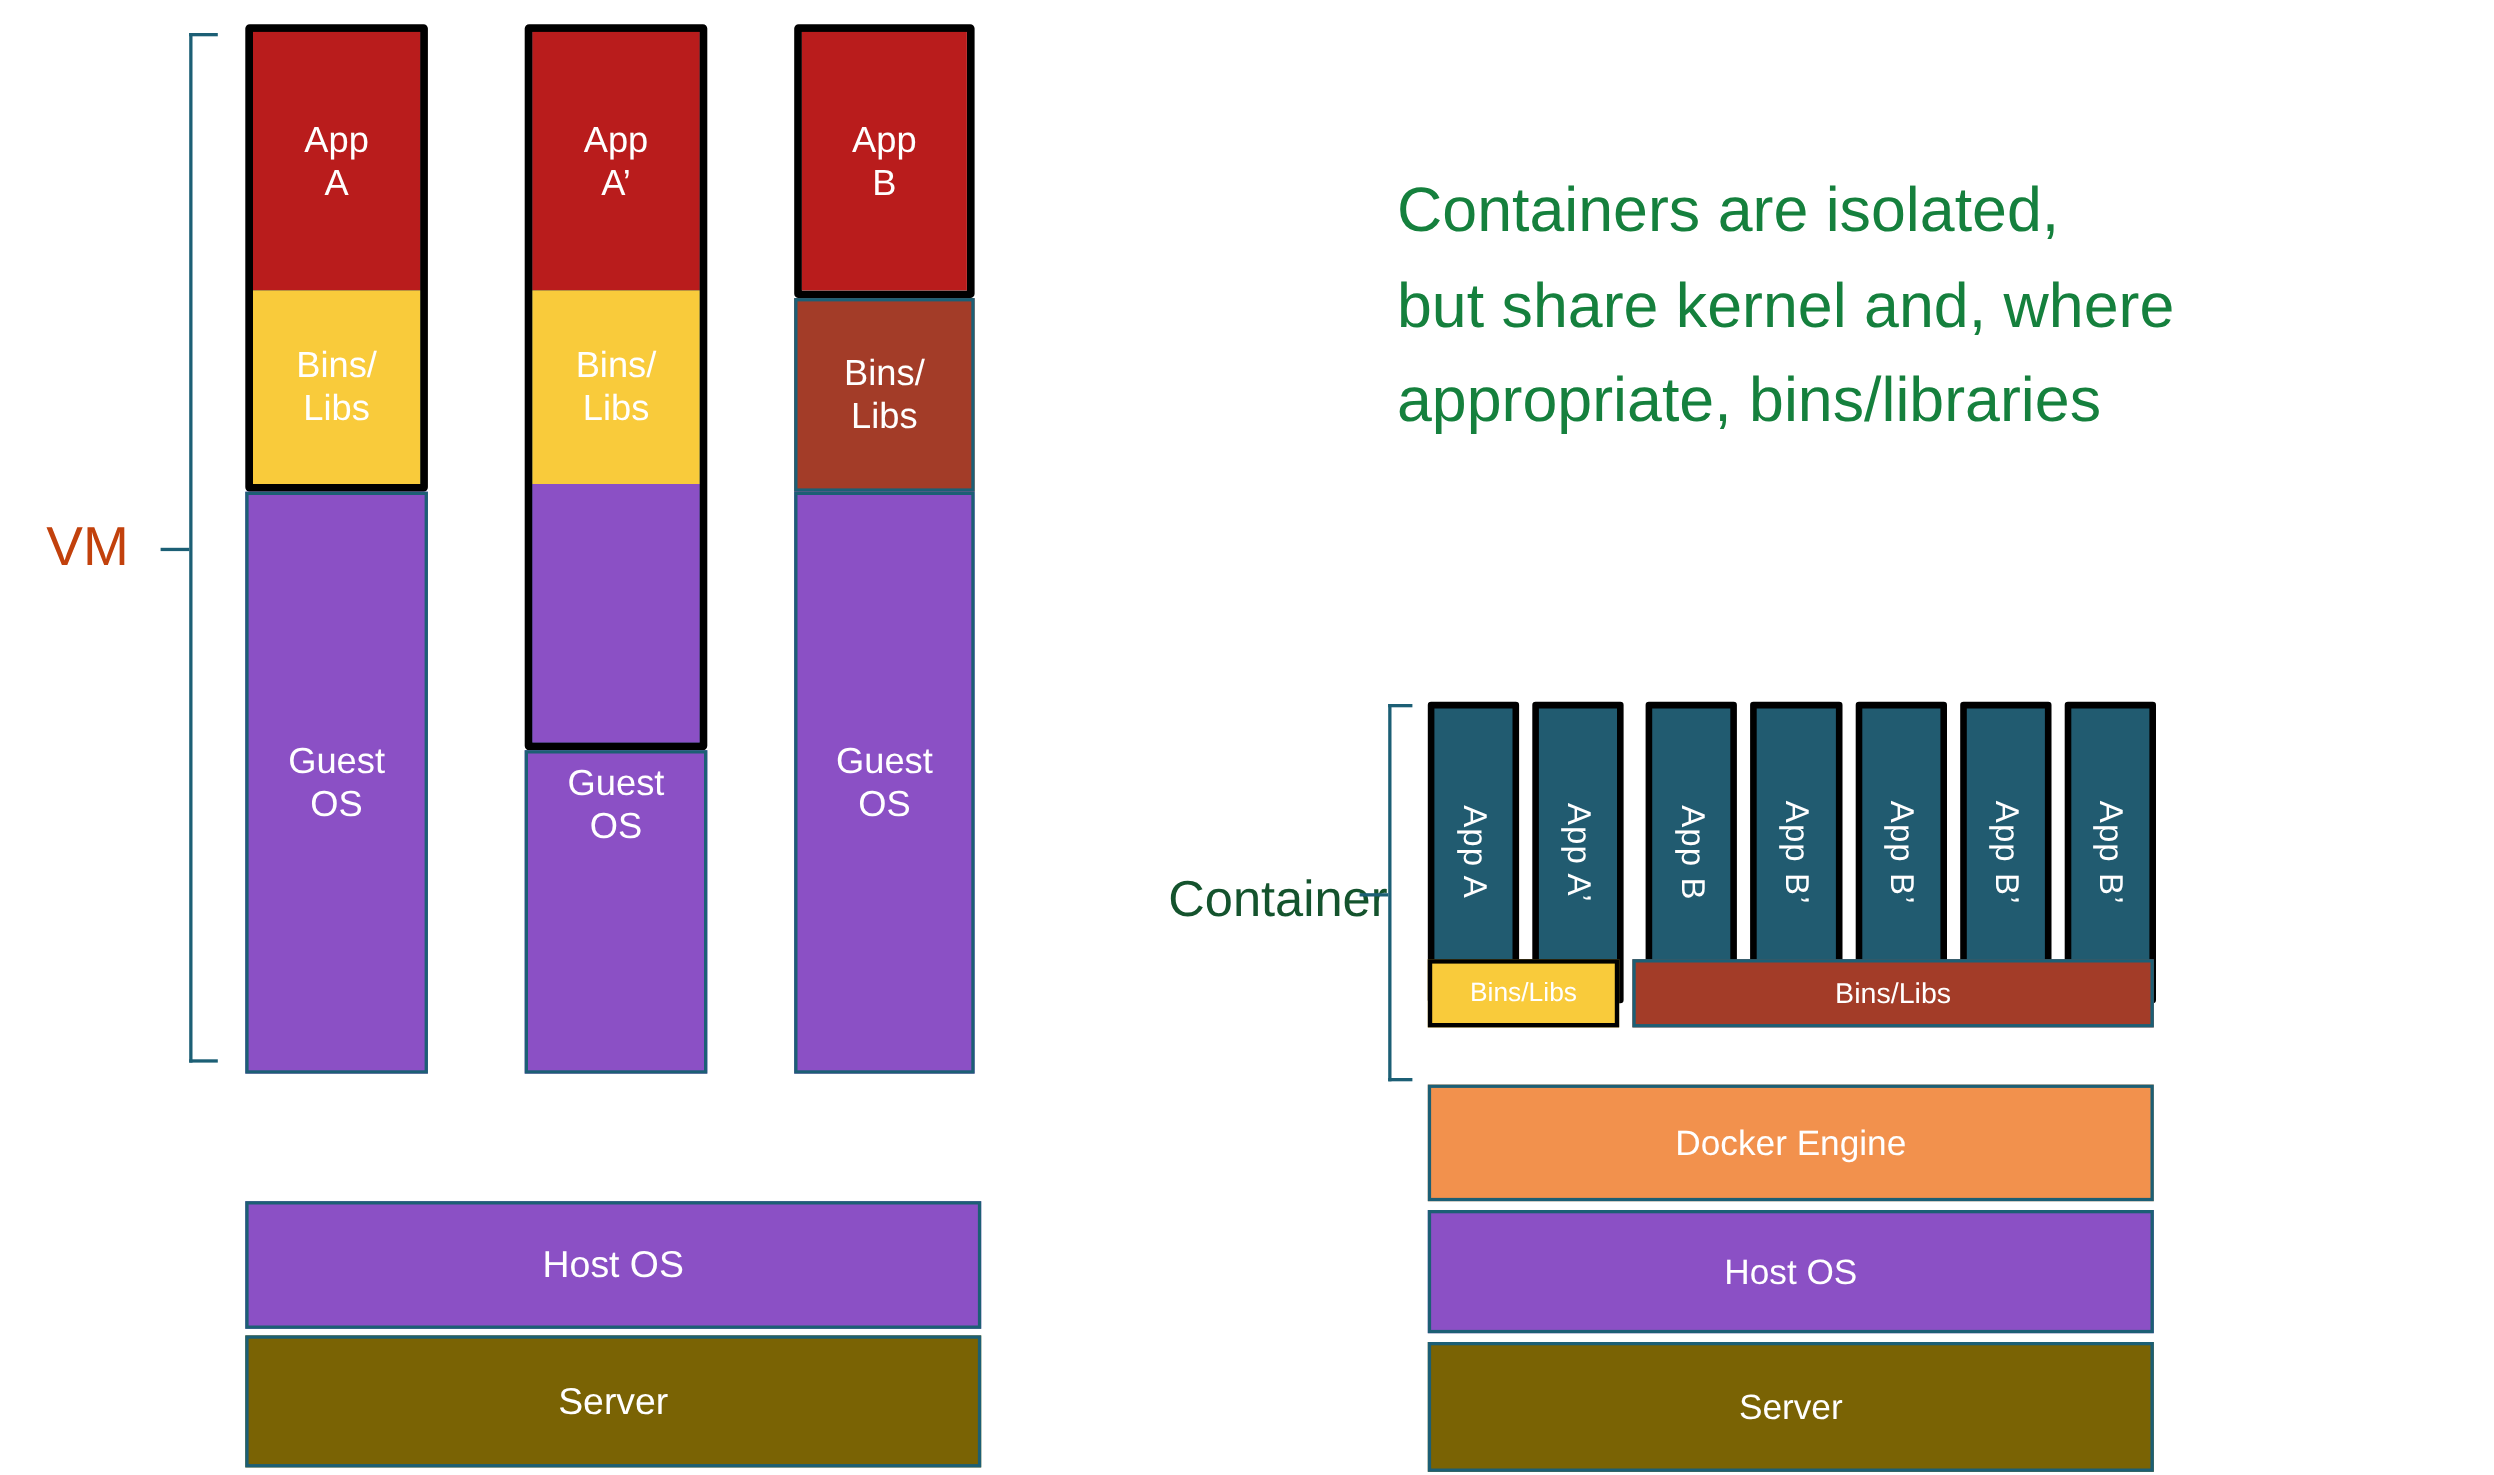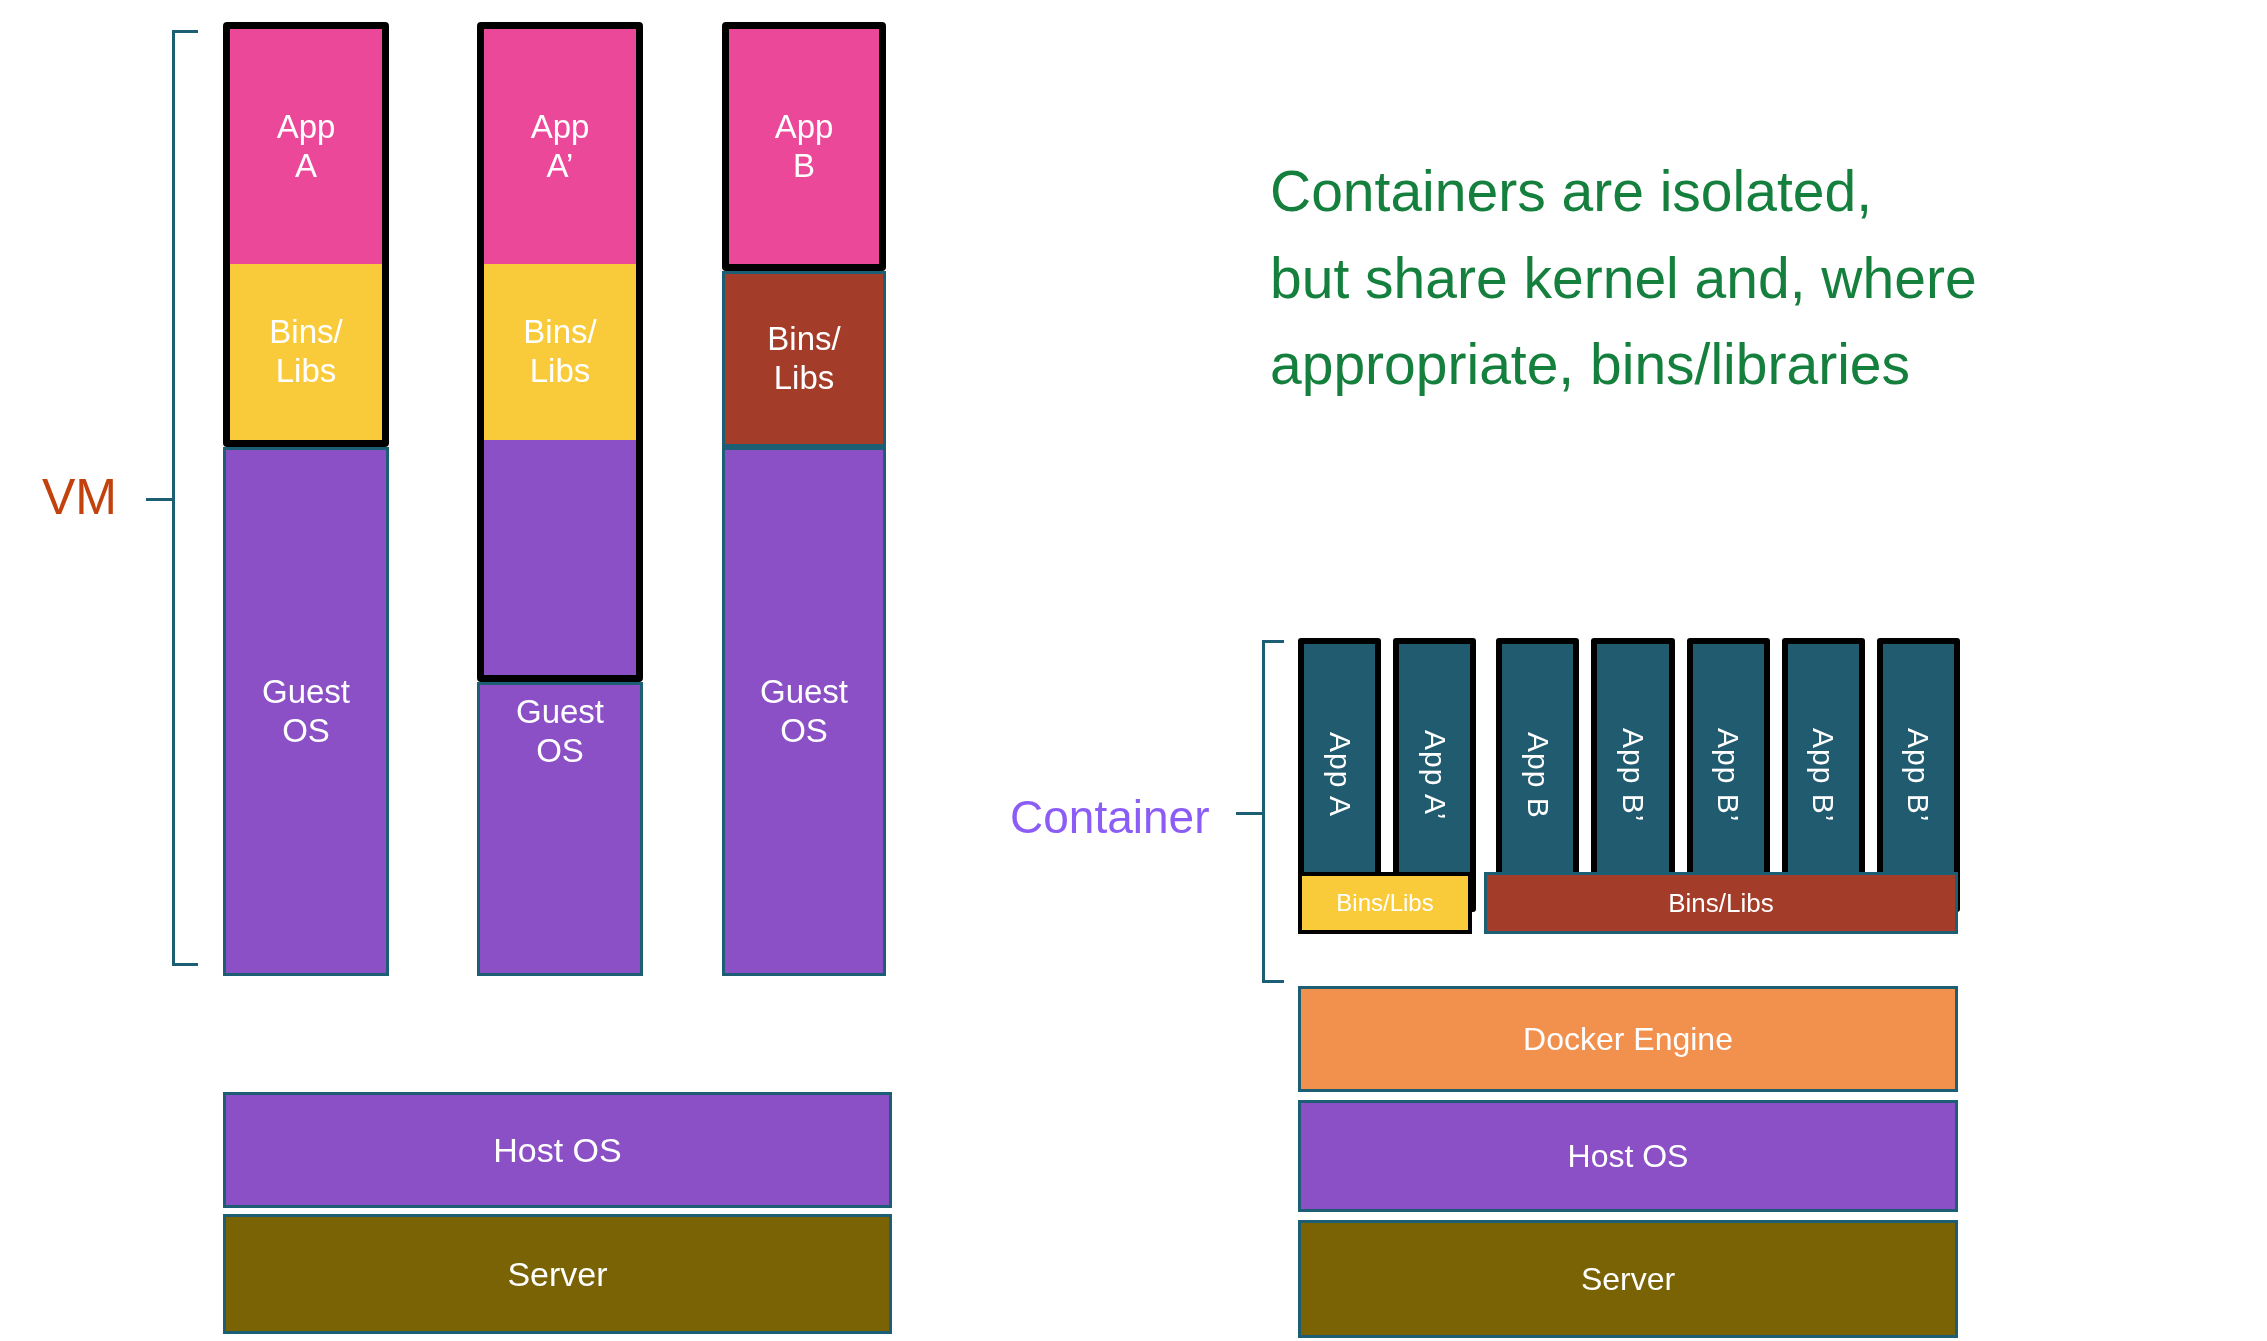--- a/index.html
+++ b/index.html
@@ -9,21 +9,21 @@
   .pre{white-space:pre-line;text-align:center;line-height:1.18;}
 
   
   .frame{position:absolute;box-sizing:border-box;border:7px solid #000000;border-radius:4px;
          display:flex;flex-direction:column;background:#215B70;}
   .frame1{left:223px;top:22px;width:166px;height:425px;}
   .frame2{left:477px;top:22px;width:166px;height:660px;}
   .frame3{left:722px;top:22px;width:164px;height:249px;}
 
   .seg{display:flex;align-items:center;justify-content:center;color:#ffffff;font-size:33px;}
-  .seg.app{flex:0 0 235px;background:#ec4899;}
+  .seg.app{flex:0 0 235px;background:#b91c1c;}
   .seg.bins-y{flex:0 0 176px;background:#F9CB3B;}
   .frame1 .seg.bins-y{flex:1 1 auto;}
   .seg.os-fill{flex:1 1 auto;background:#8B50C5;}
 
   .os{position:absolute;box-sizing:border-box;background:#8B50C5;border:3px solid #1C5F75;
       display:flex;align-items:center;justify-content:center;color:#ffffff;font-size:33px;}
   .os1{left:223px;top:447px;width:166px;height:529px;}
   .os2{left:477px;top:682px;width:166px;height:294px;align-items:flex-start;padding-top:8px;}
   .os3{left:722px;top:447px;width:164px;height:529px;}
 
@@ -42,21 +42,21 @@
       border-top:3px solid #1C5F75;border-bottom:3px solid #1C5F75;}
   .bracket-vm{left:172px;top:30px;width:26px;height:936px;}
   .tick{position:absolute;background:#1C5F75;height:3px;}
   .tick-vm{left:146px;top:498px;width:26px;}
 
   
   .note{position:absolute;left:1270px;top:148px;width:900px;font-size:57px;line-height:1.52;
       color:#15803d;white-space:pre-line;text-align:left;}
 
   
-  .label-container{position:absolute;left:1010px;top:790px;font-size:46px;color:#8b5cf6;}
+  .label-container{position:absolute;left:1062px;top:790px;font-size:46px;color:#14532d;}
   .bracket-cont{left:1262px;top:640px;width:22px;height:343px;}
   .tick-cont{left:1236px;top:812px;width:26px;}
 
   .apps-row{position:absolute;left:1298px;top:638px;width:662px;height:274px;display:flex;gap:12px;}
   .capp{flex:1 1 0;box-sizing:border-box;background:#215B70;border:6px solid #000000;border-radius:3px;
       display:flex;align-items:center;justify-content:center;}
   .capp:nth-child(2){margin-right:8px;}
   .capp span{writing-mode:vertical-rl;color:#ffffff;font-size:30px;letter-spacing:1px;}
 
   .cbins{position:absolute;box-sizing:border-box;top:872px;height:62px;display:flex;align-items:center;

